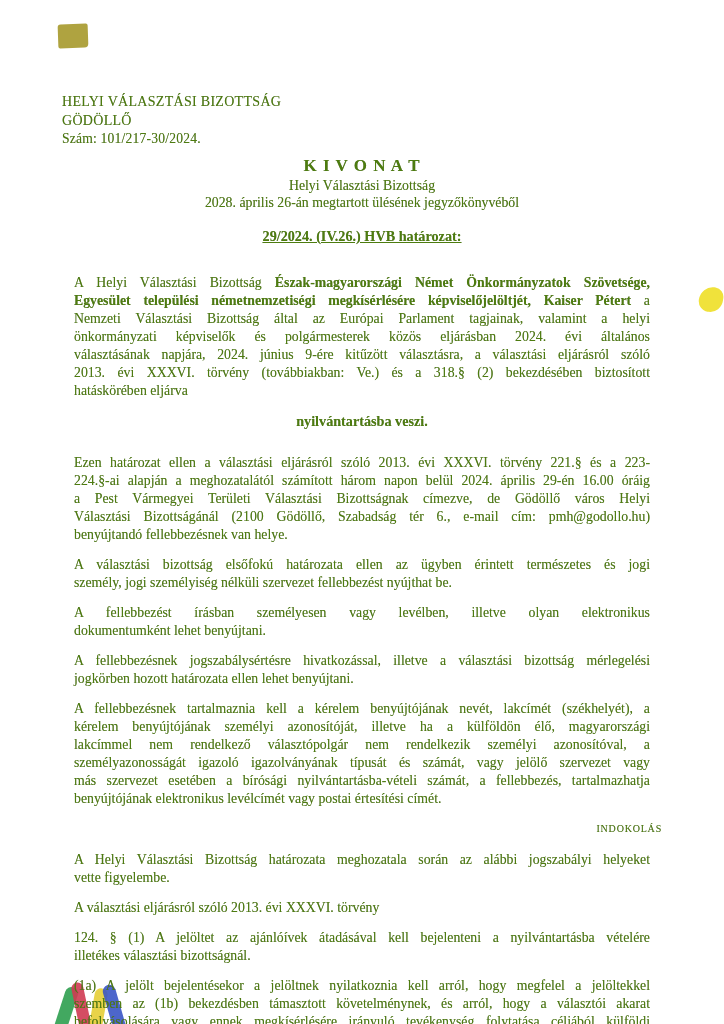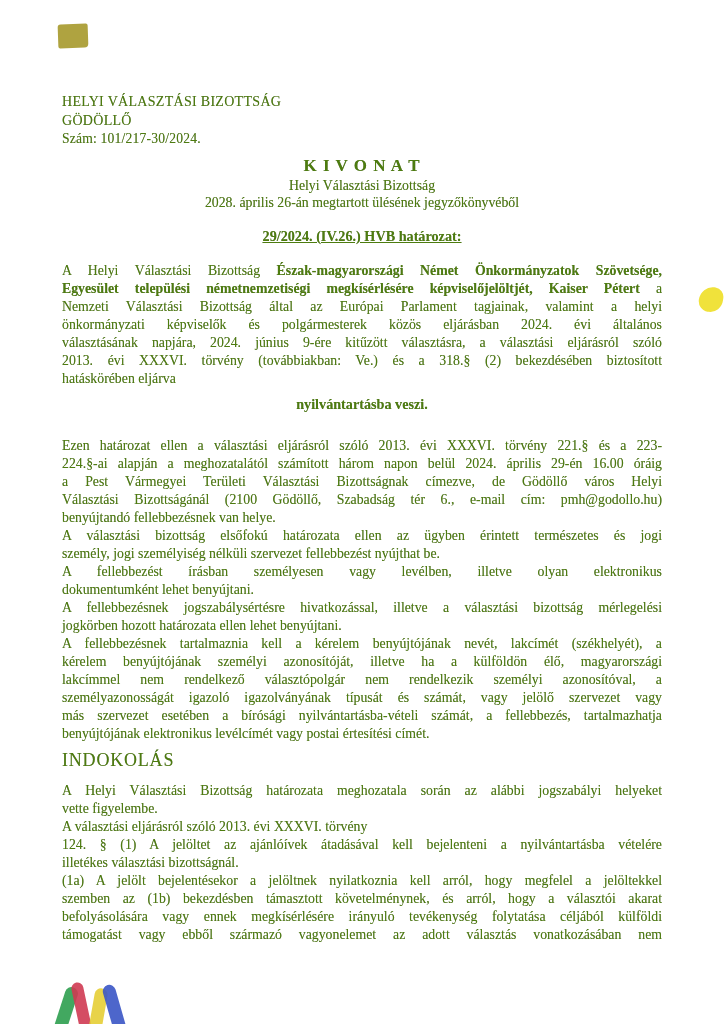--- a/index.html
+++ b/index.html
@@ -12,26 +12,26 @@
   .letterhead { position:absolute; left:62px; top:93px; font-size:14px; line-height:18.5px; letter-spacing:0.3px; }
   .doc-number { margin-top:0; font-size:13.6px; letter-spacing:0.2px; }
   
   .titleblock { position:absolute; left:62px; top:154px; width:600px; text-align:center; }
   .kivonat { font-size:17px; font-weight:bold; letter-spacing:1px; line-height:24px; }
   .title-sub { font-size:13.8px; line-height:16.5px; }
   .decision { position:absolute; left:62px; top:228px; width:600px; text-align:center;
               font-size:14.2px; font-weight:bold; text-decoration:underline; }
   
   .docbody { position:absolute; left:62px; top:262px; width:600px; font-size:13.8px; line-height:18px; }
-  .para { margin:0; }
+  .para { margin:12px; }
   .line { text-align:justify; text-align-last:justify; }
   .line.last { text-align-last:left; }
   .b { font-weight:bold; }
   .bh { text-align:center; font-weight:bold; font-size:14.2px; margin:7px 0 24px; }
-  .ph { text-align:left; font-size:18px; letter-spacing:0.8px; margin:8px 0 13px; }
+  .ph { text-align:right; font-size:10px; letter-spacing:0.8px; margin:8px 0 13px; }
   
   .mark-square { position:absolute; left:58px; top:24px; width:30px; height:24px;
                  border-radius:3px 2px 4px 2px; transform:rotate(-2deg); opacity:0.95; }
   .mark-blob { position:absolute; left:699px; top:287px; width:24px; height:25px;
                border-radius:60% 40% 55% 45%; transform:rotate(8deg); }
   .scribble { position:absolute; left:52px; top:982px; width:100px; height:42px; }
   .stroke { position:absolute; border-radius:8px; opacity:0.9; }
   .s0 { left:6px;  top:4px; width:13px; height:58px; transform:rotate(18deg); }
   .s1 { left:24px; top:0px; width:12px; height:56px; transform:rotate(-12deg); }
   .s2 { left:39px; top:6px; width:13px; height:54px; transform:rotate(10deg); }

